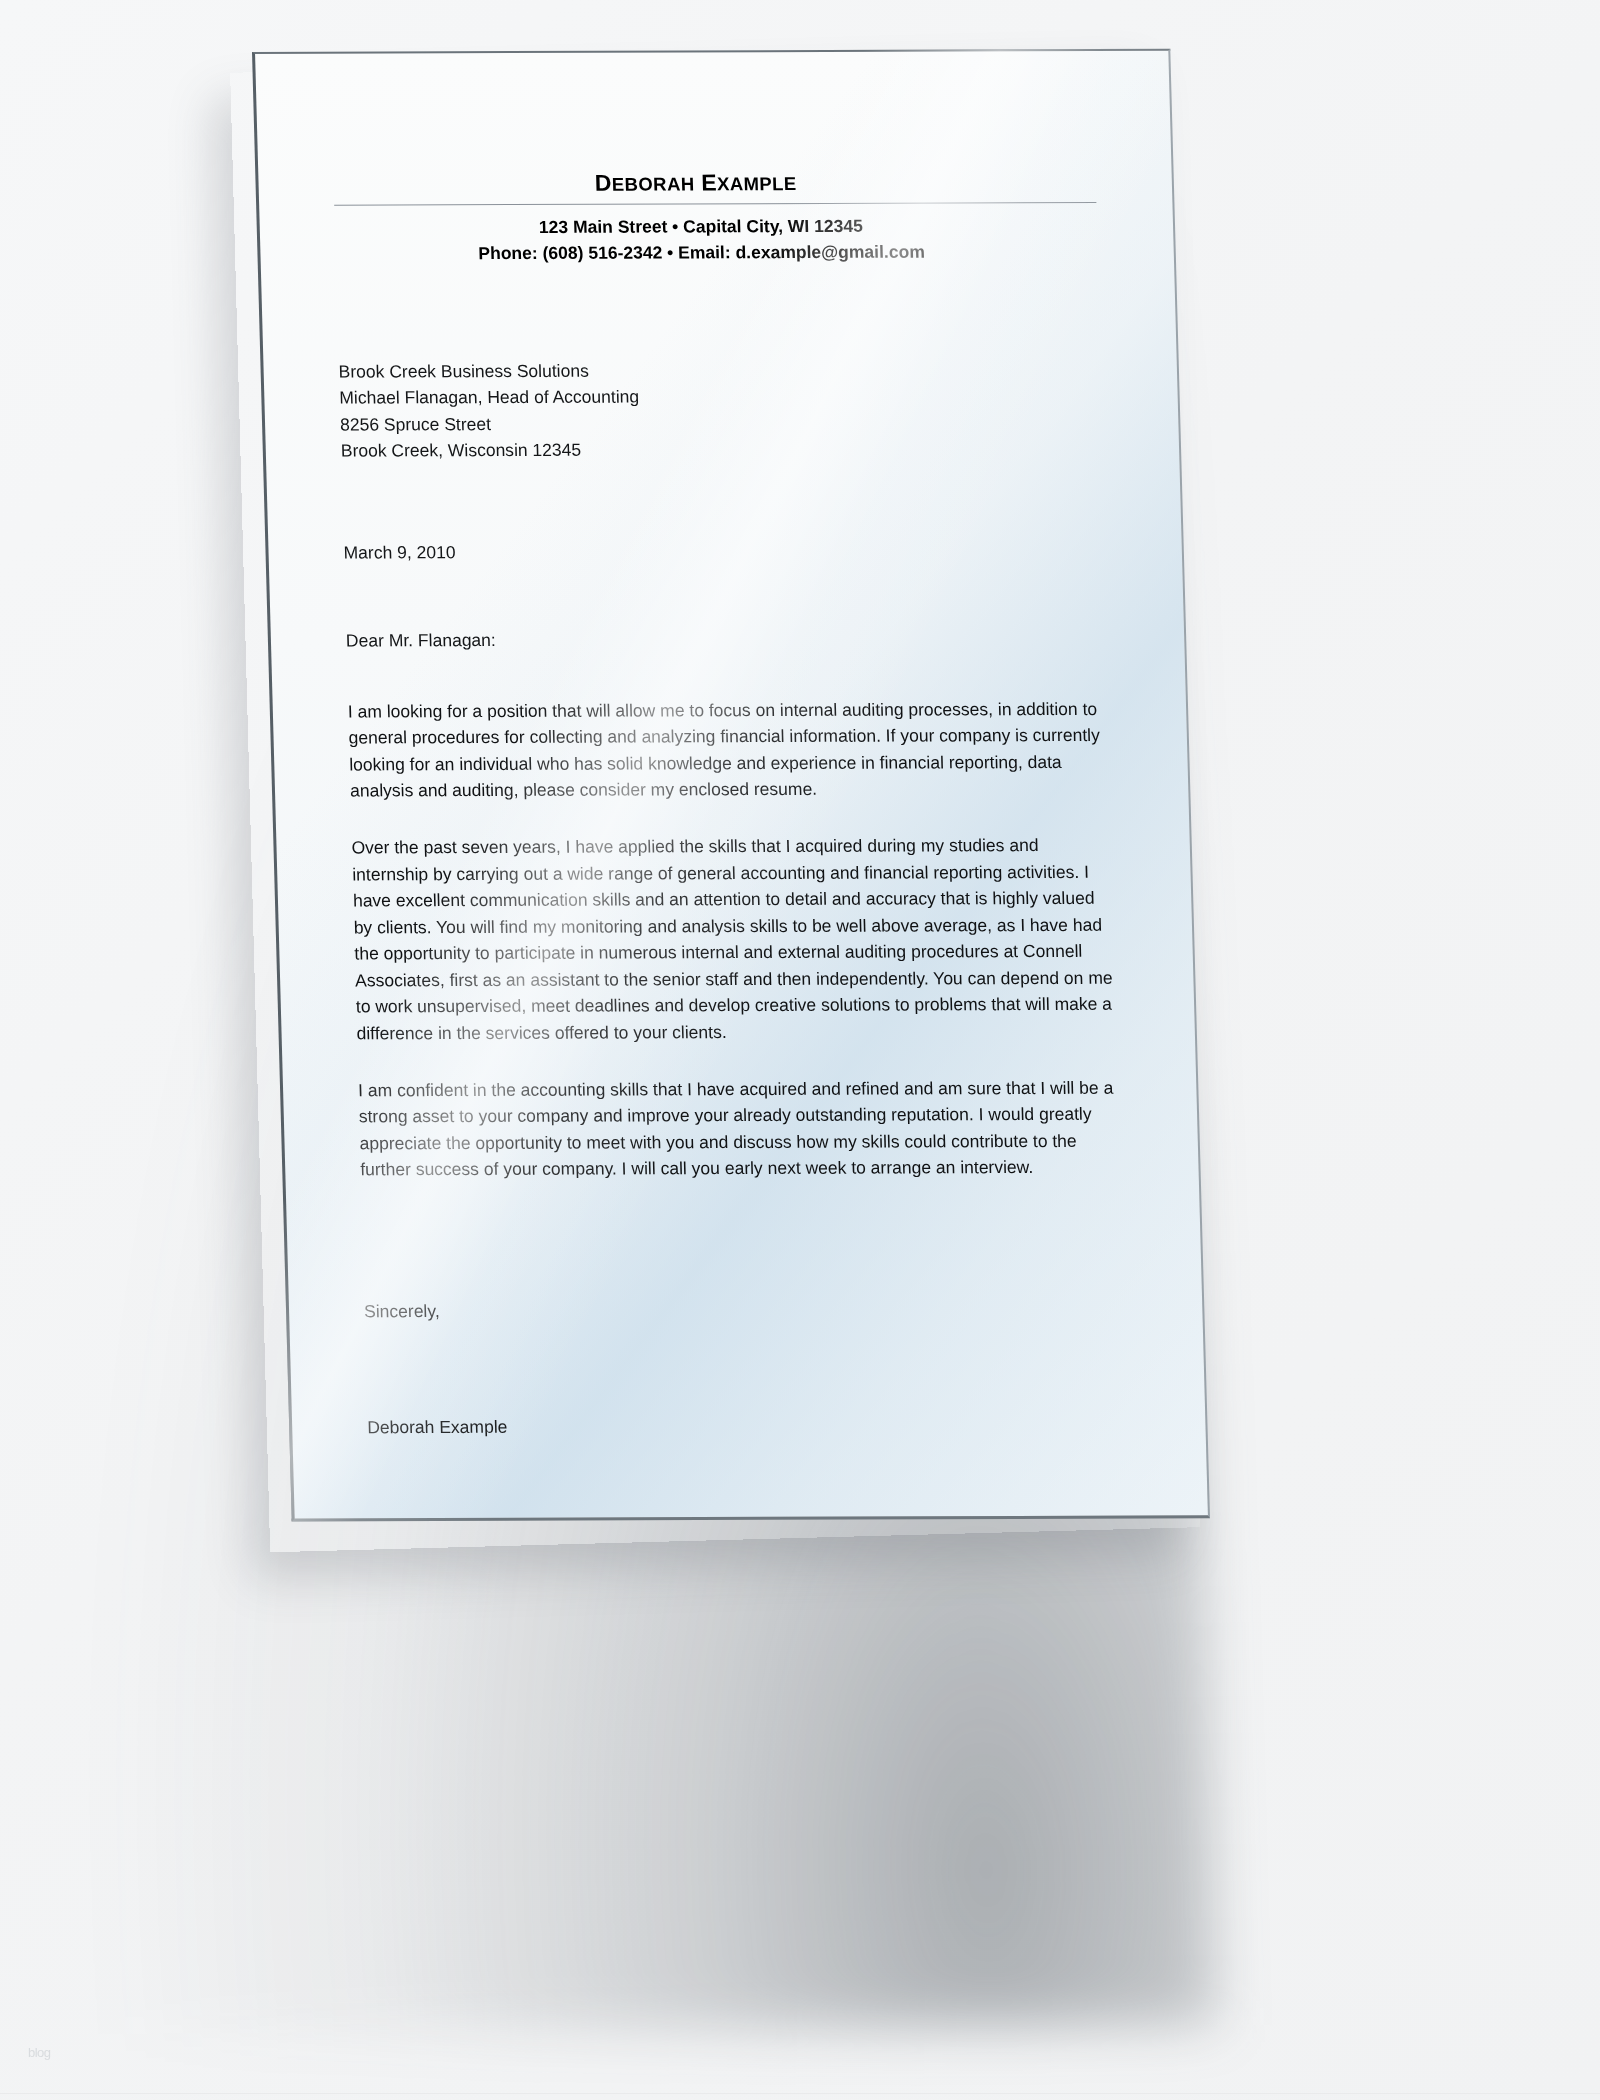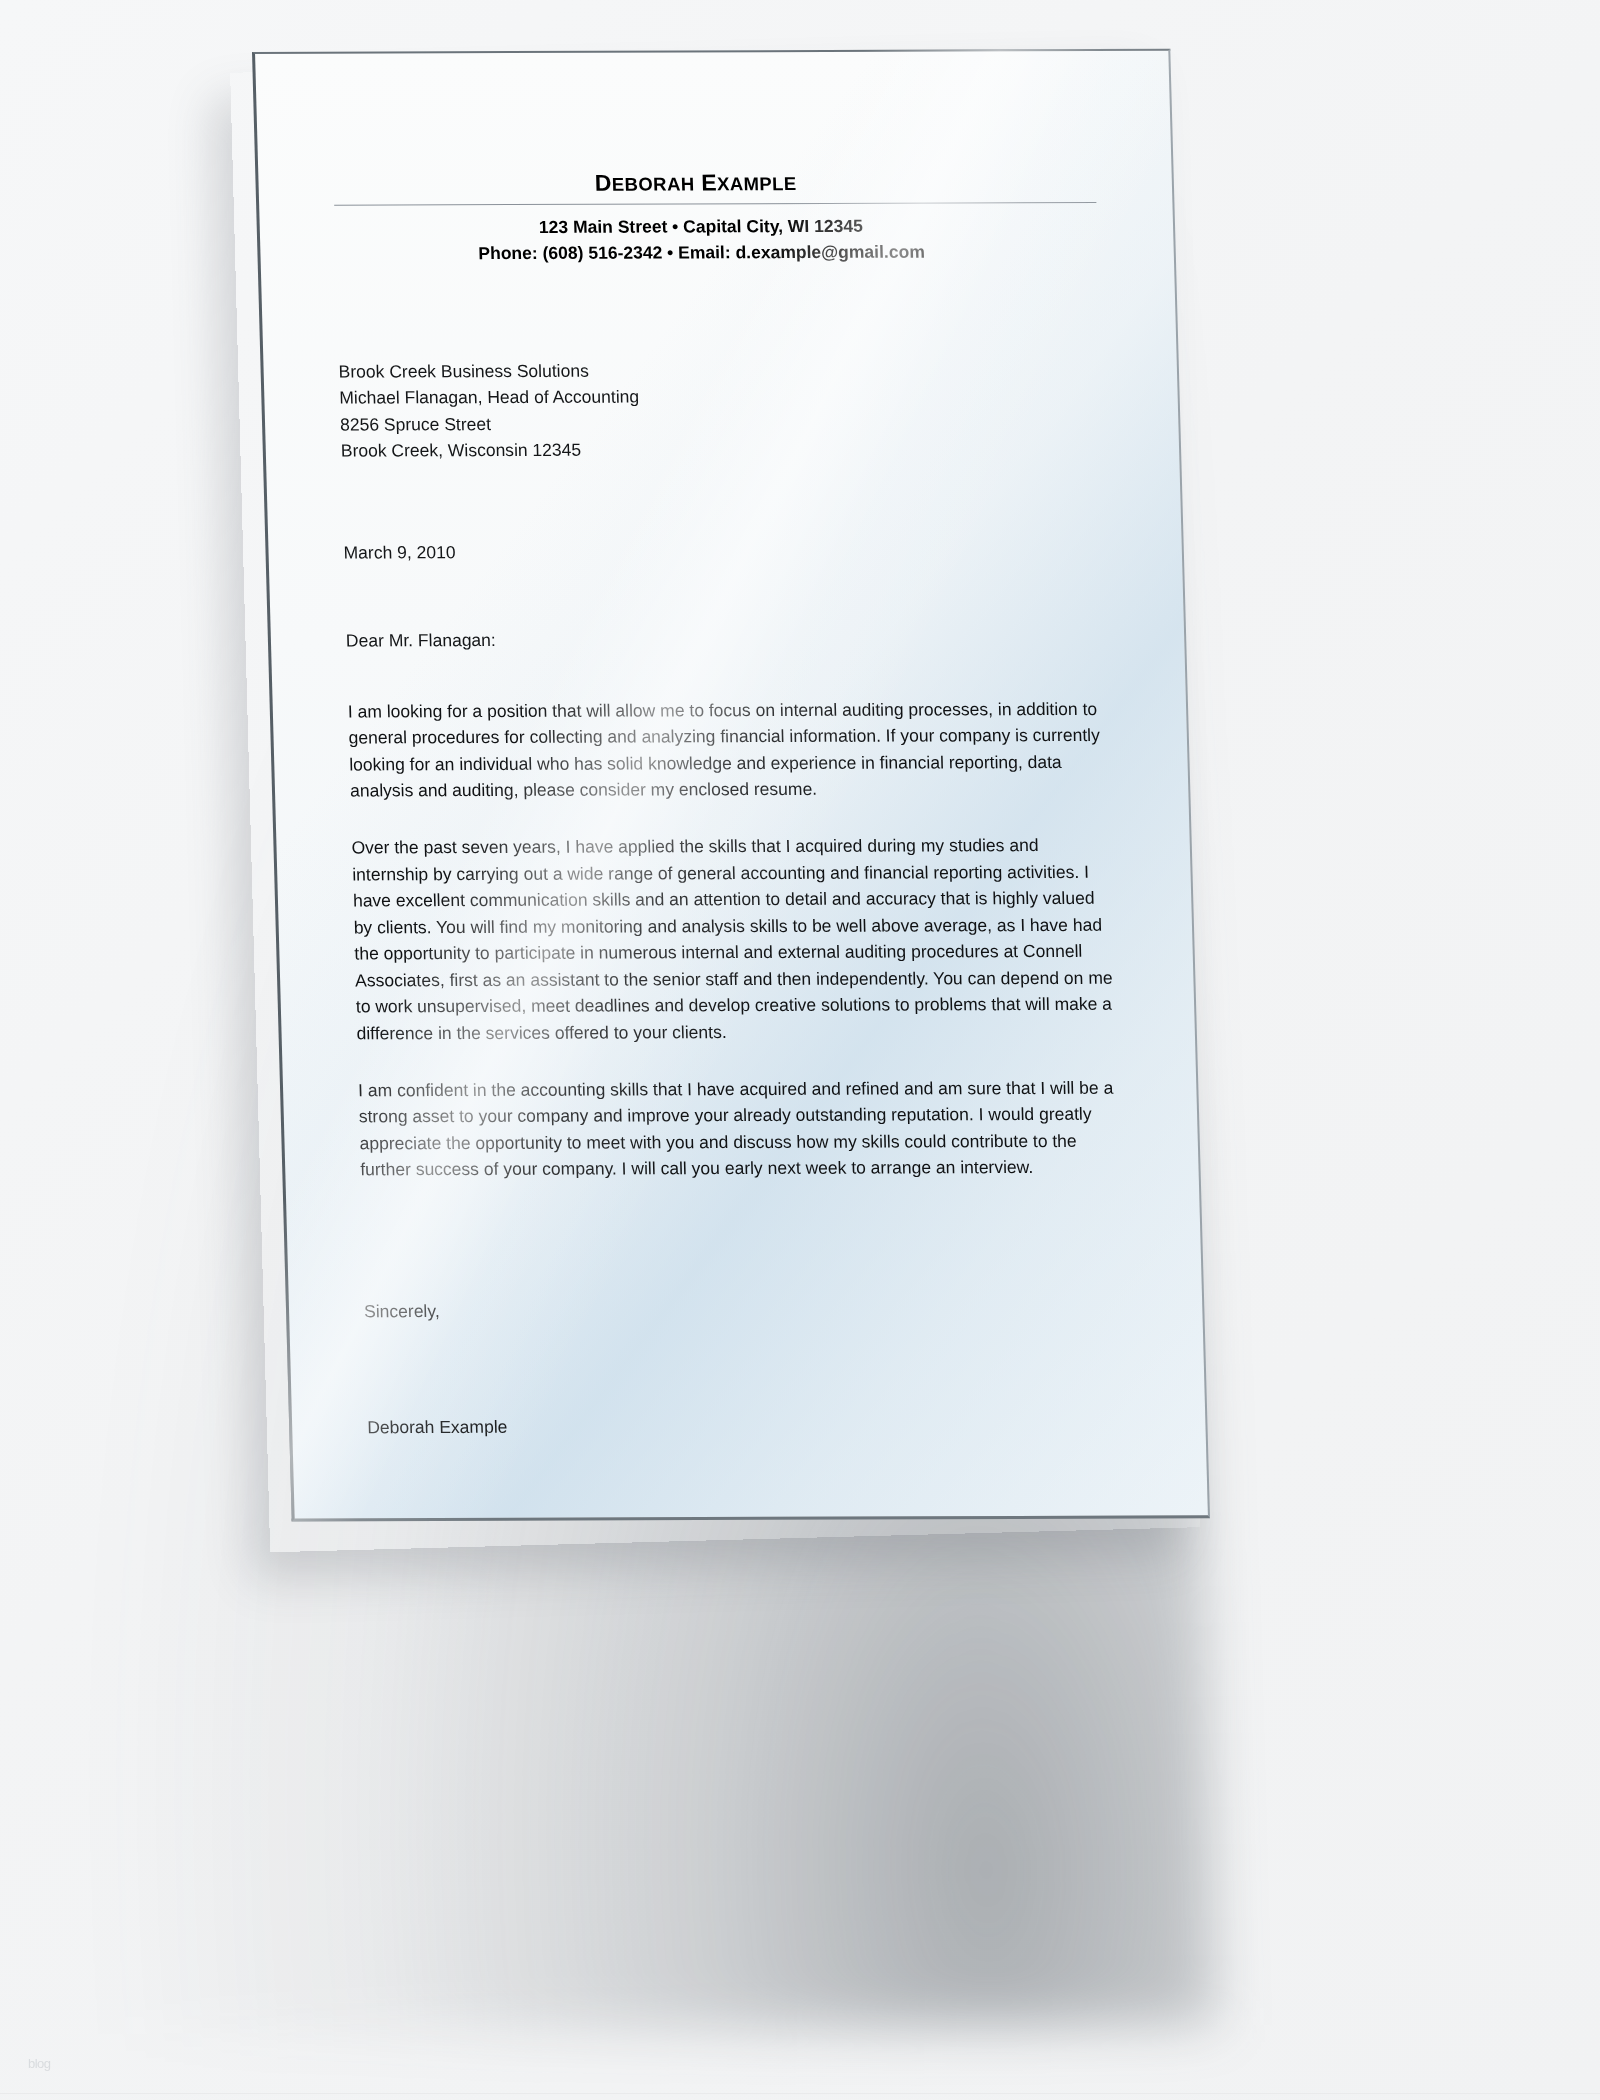--- a/index.html
+++ b/index.html
@@ -149,21 +149,21 @@
   }
   #para-1 { margin-top: 44px; }
 
   #closing { margin-top: 118px; font-size: 17.5px; }
   #signature { margin-top: 95px; font-size: 17.5px; }
 
   
   #watermark {
     position: absolute;
     left: 28px;
-    bottom: 29px;
+    bottom: 40px;
     font-size: 13px;
     color: rgba(150,158,166,0.28);
     letter-spacing: -0.5px;
     font-family: "Liberation Sans", sans-serif;
     user-select: none;
   }
 </style>
 </head>
 <body>
 

